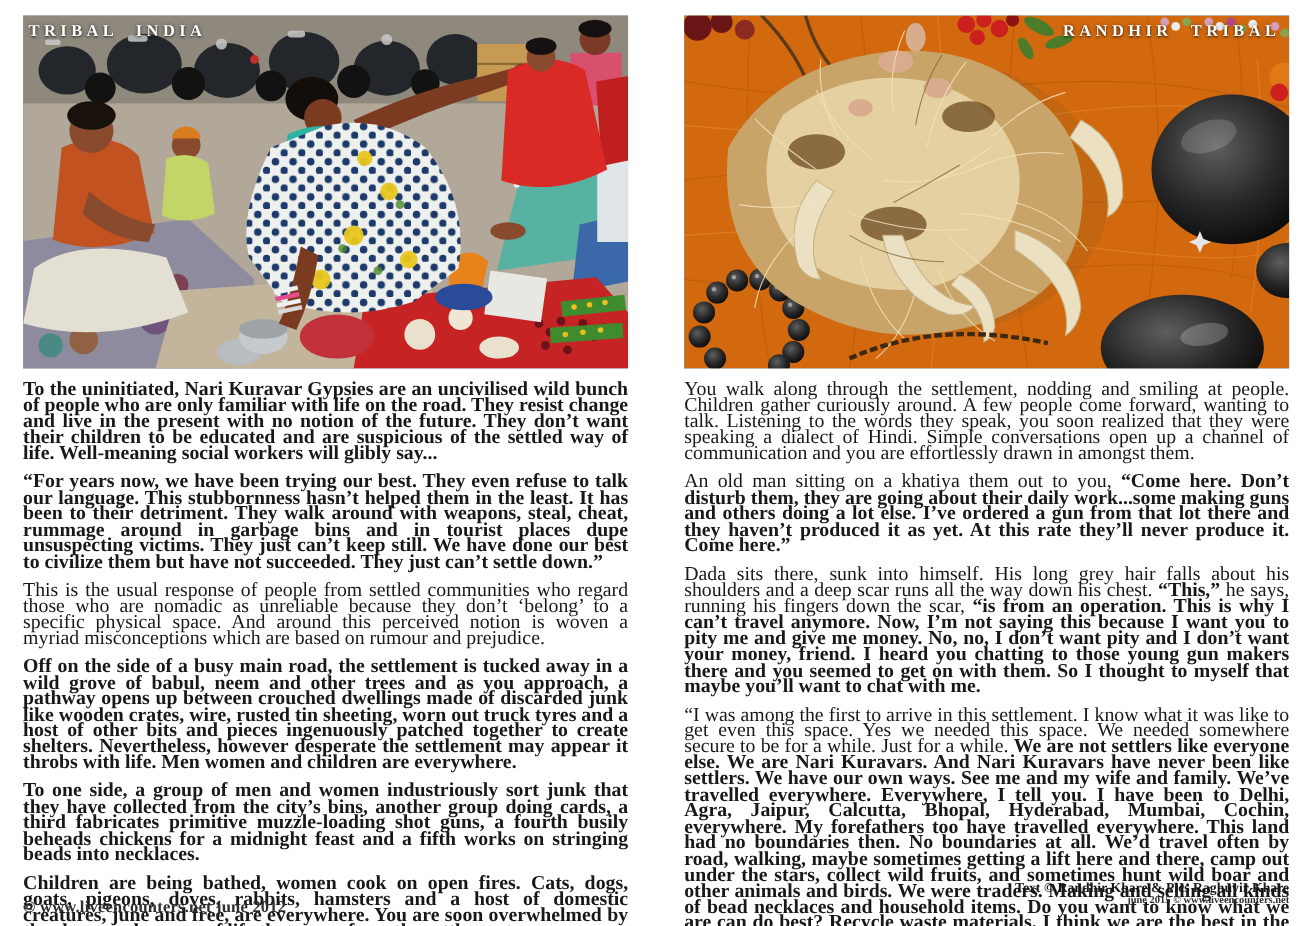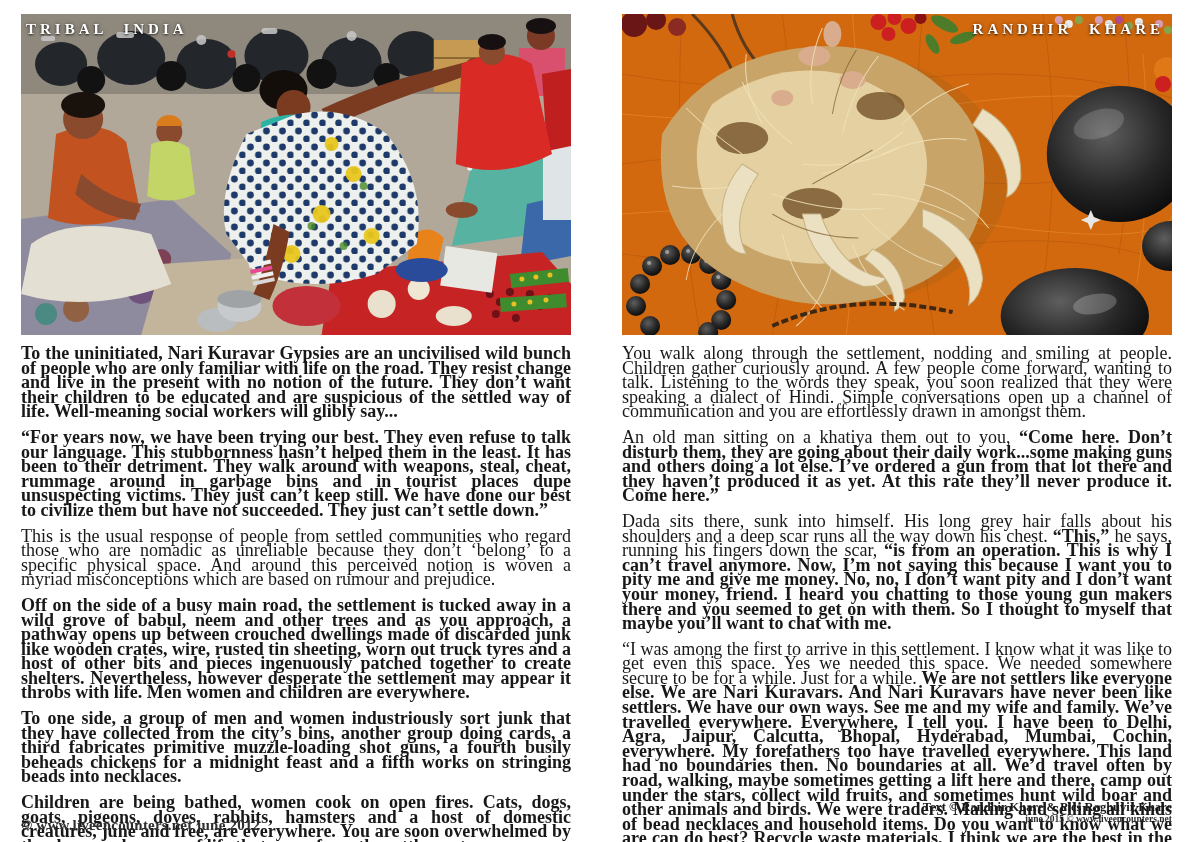--- a/index.html
+++ b/index.html
@@ -338,21 +338,21 @@
       </g>
       <g stroke="#7a5a2c" stroke-width="1" opacity=".7" fill="none">
         <path d="M190,170 q30,-16 60,-34"></path>
           <path d="M150,200 q40,24 86,24"></path>
           <path d="M210,100 q6,-36 24,-64"></path>
       </g>
 
       <path d="M150,312 q80,-36 180,-14" stroke="#3f2812" stroke-width="4" fill="none" stroke-dasharray="7 3"></path>
       <path d="M468,196 l3,7 7,3 -7,3 -3,7 -3,-7 -7,-3 7,-3 z" fill="#e6e6e6"></path>
     </svg>
-    <div class="page-header hdr-right">RANDHIR KHARE</div>
+    <div class="page-header hdr-right">RANDHIR TRIBAL</div>
   </div>
 
   <div class="article">
       <p><span>You walk along through the settlement, nodding and smiling at people.  Children gather curiously around. A few people come forward, wanting to talk. Listening to the words they speak, you soon realized that they were speaking a dialect of Hindi. Simple conversations open up a channel of communication and you are effortlessly drawn in amongst them.</span></p>
       <p><span>An old man sitting on a khatiya them out to you, </span><span class="b">“Come here. Don’t disturb them, they are going about their daily work...some making guns and others doing a lot else. I’ve ordered a gun from that lot there and they haven’t produced it as yet. At this rate they’ll never produce it. Come here.”</span></p>
       <p><span>Dada sits there, sunk into himself. His long grey hair falls about his shoulders and a deep scar runs all the way down his chest. </span><span class="b">“This,”</span><span> he says, running his fingers down the scar, </span><span class="b">“is from an operation. This is why I can’t travel anymore. Now, I’m not saying this because I want you to pity me and give me money. No, no, I don’t want pity and I don’t want your money, friend. I heard you chatting to those young gun makers there and you seemed to get on with them. So I thought to myself that maybe you’ll want to chat with me.</span></p>
       <p><span>“I was among the first to arrive in this settlement. I know what it was like to get even this space. Yes we needed this space. We needed somewhere secure to be for a while. Just for a while. </span><span class="b">We are not settlers like everyone else. We are Nari Kuravars. And Nari Kuravars have never been like settlers. We have our own ways. See me and my wife and family. We’ve travelled everywhere. Everywhere, I tell you. I have been to Delhi, Agra, Jaipur, Calcutta, Bhopal, Hyderabad, Mumbai, Cochin, everywhere. My forefathers too have travelled everywhere. This land had no boundaries then. No boundaries at all. We’d travel often by road, walking, maybe sometimes getting a lift here and there, camp out under the stars, collect wild fruits, and sometimes hunt wild boar and other animals and birds. We were traders. Making and selling all kinds of bead necklaces and household items. Do you want to know what we are can do best? Recycle waste materials. I think we are the best in the country. You throw away your garbage and we’ll find something in it that can be made beautiful. See that boy there. What do you think he is making? Mehendi printing blocks from the soles of rubber chappals that some city person threw in a garbage bin. Who knows – some tourist will buy it and carry it off not knowing where it came from. But then sometimes too we buy goods at a cheap rate at one place and sell it for a profit somewhere else. That’s what our forefathers did too.”</span></p>
     </div>
 </div>
 

